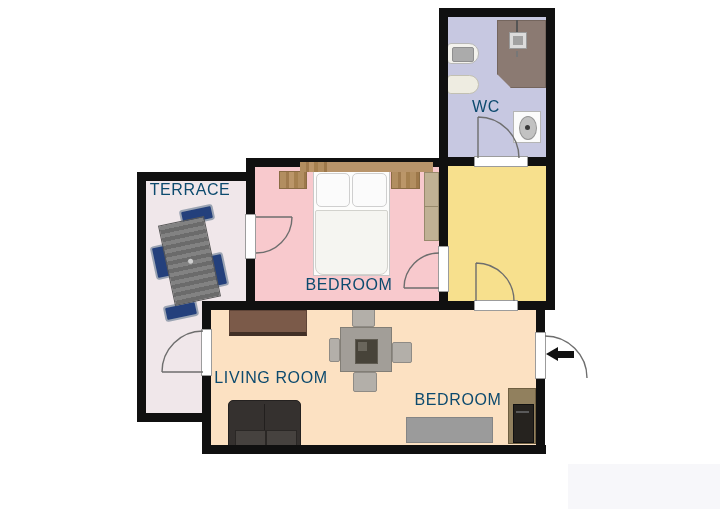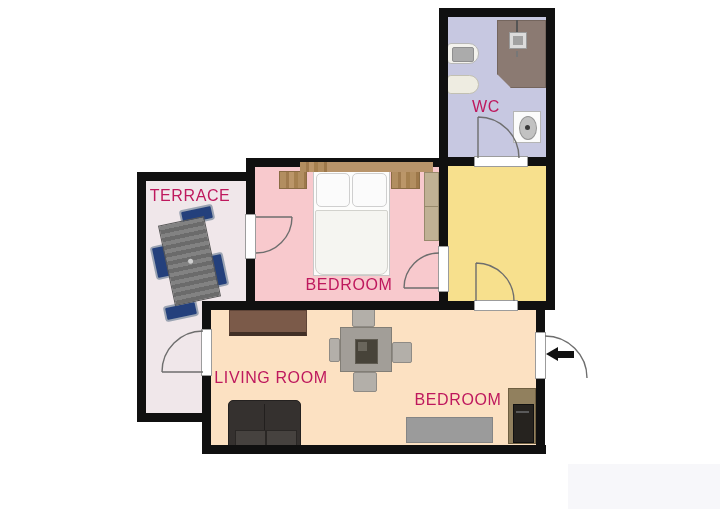--- a/index.html
+++ b/index.html
@@ -6,21 +6,21 @@
   html,body{margin:0;padding:0;background:#ffffff;}
   .canvas{position:relative;width:720px;height:509px;background:#ffffff;overflow:hidden;
           font-family:"Liberation Sans", sans-serif;}
   .abs{position:absolute;}
   .floor{position:absolute;z-index:1;}
   .furn{position:absolute;z-index:2;box-sizing:border-box;}
   .wall{position:absolute;z-index:3;}
   .overwall{position:absolute;z-index:4;box-sizing:border-box;}
   .jamb{position:absolute;z-index:5;background:#ffffff;border:1px solid #9c9c9c;box-sizing:border-box;}
   .arcs{position:absolute;left:0;top:0;z-index:6;pointer-events:none;}
-  .label{position:absolute;z-index:8;transform:translate(-50%,-50%);color:#be185d;
+  .label{position:absolute;z-index:8;transform:translate(-50%,-50%);color:#0c4a6e;
          font-size:16px;letter-spacing:0.6px;white-space:nowrap;font-weight:500;}
   .wood{background:linear-gradient(90deg,#b28e60 0 6px,#a07b4e 6px 9px,#bb9669 9px 14px,#a5804f 14px 18px,#b28e60 18px 24px,#9d784a 24px 27px,#b8946a 27px 33px);}
   .slats{background:repeating-linear-gradient(180deg,#828282 0 4px,#6b6b6b 4px 8px);border:1px solid #575757;}
   .navy-chair{background:#24407c;border:2px solid #9aa3b2;border-radius:3px;}
   .gray-chair{background:#b3afa9;border:1px solid #8f8b85;border-radius:2px;}
   .pillow{position:absolute;z-index:2;background:#fbfbfb;border:1px solid #cfcfcf;border-radius:5px;box-sizing:border-box;}
   .watermark{position:absolute;z-index:0;}
 </style>
 </head>
 <body>
@@ -128,18 +128,18 @@
       <path d="M478 117 L478 158 M478 117 A41 41 0 0 1 519 158"></path>
       <path d="M256 217 L292 217 M292 217 A36 36 0 0 1 256 253"></path>
       <path d="M439 288 L404 288 M404 288 A35 35 0 0 1 439 253"></path>
       <path d="M476 263 L476 301 M476 263 A38 38 0 0 1 514 301"></path>
       <path d="M203 372 L162 372 M162 372 A41 41 0 0 1 203 331"></path>
       <path d="M545 336 A42 42 0 0 1 587 378"></path>
     </g>
   </svg>
 
   <div class="label" style="left:486px;top:107px;">WC</div>
-  <div class="label" style="left:190px;top:196px;">TERRACE</div>
+  <div class="label" style="left:190px;top:190px;">TERRACE</div>
   <div class="label" style="left:349px;top:285px;">BEDROOM</div>
   <div class="label" style="left:271px;top:378px;">LIVING ROOM</div>
   <div class="label" style="left:458px;top:400px;">BEDROOM</div>
 
 </div>
 
 </body></html>

